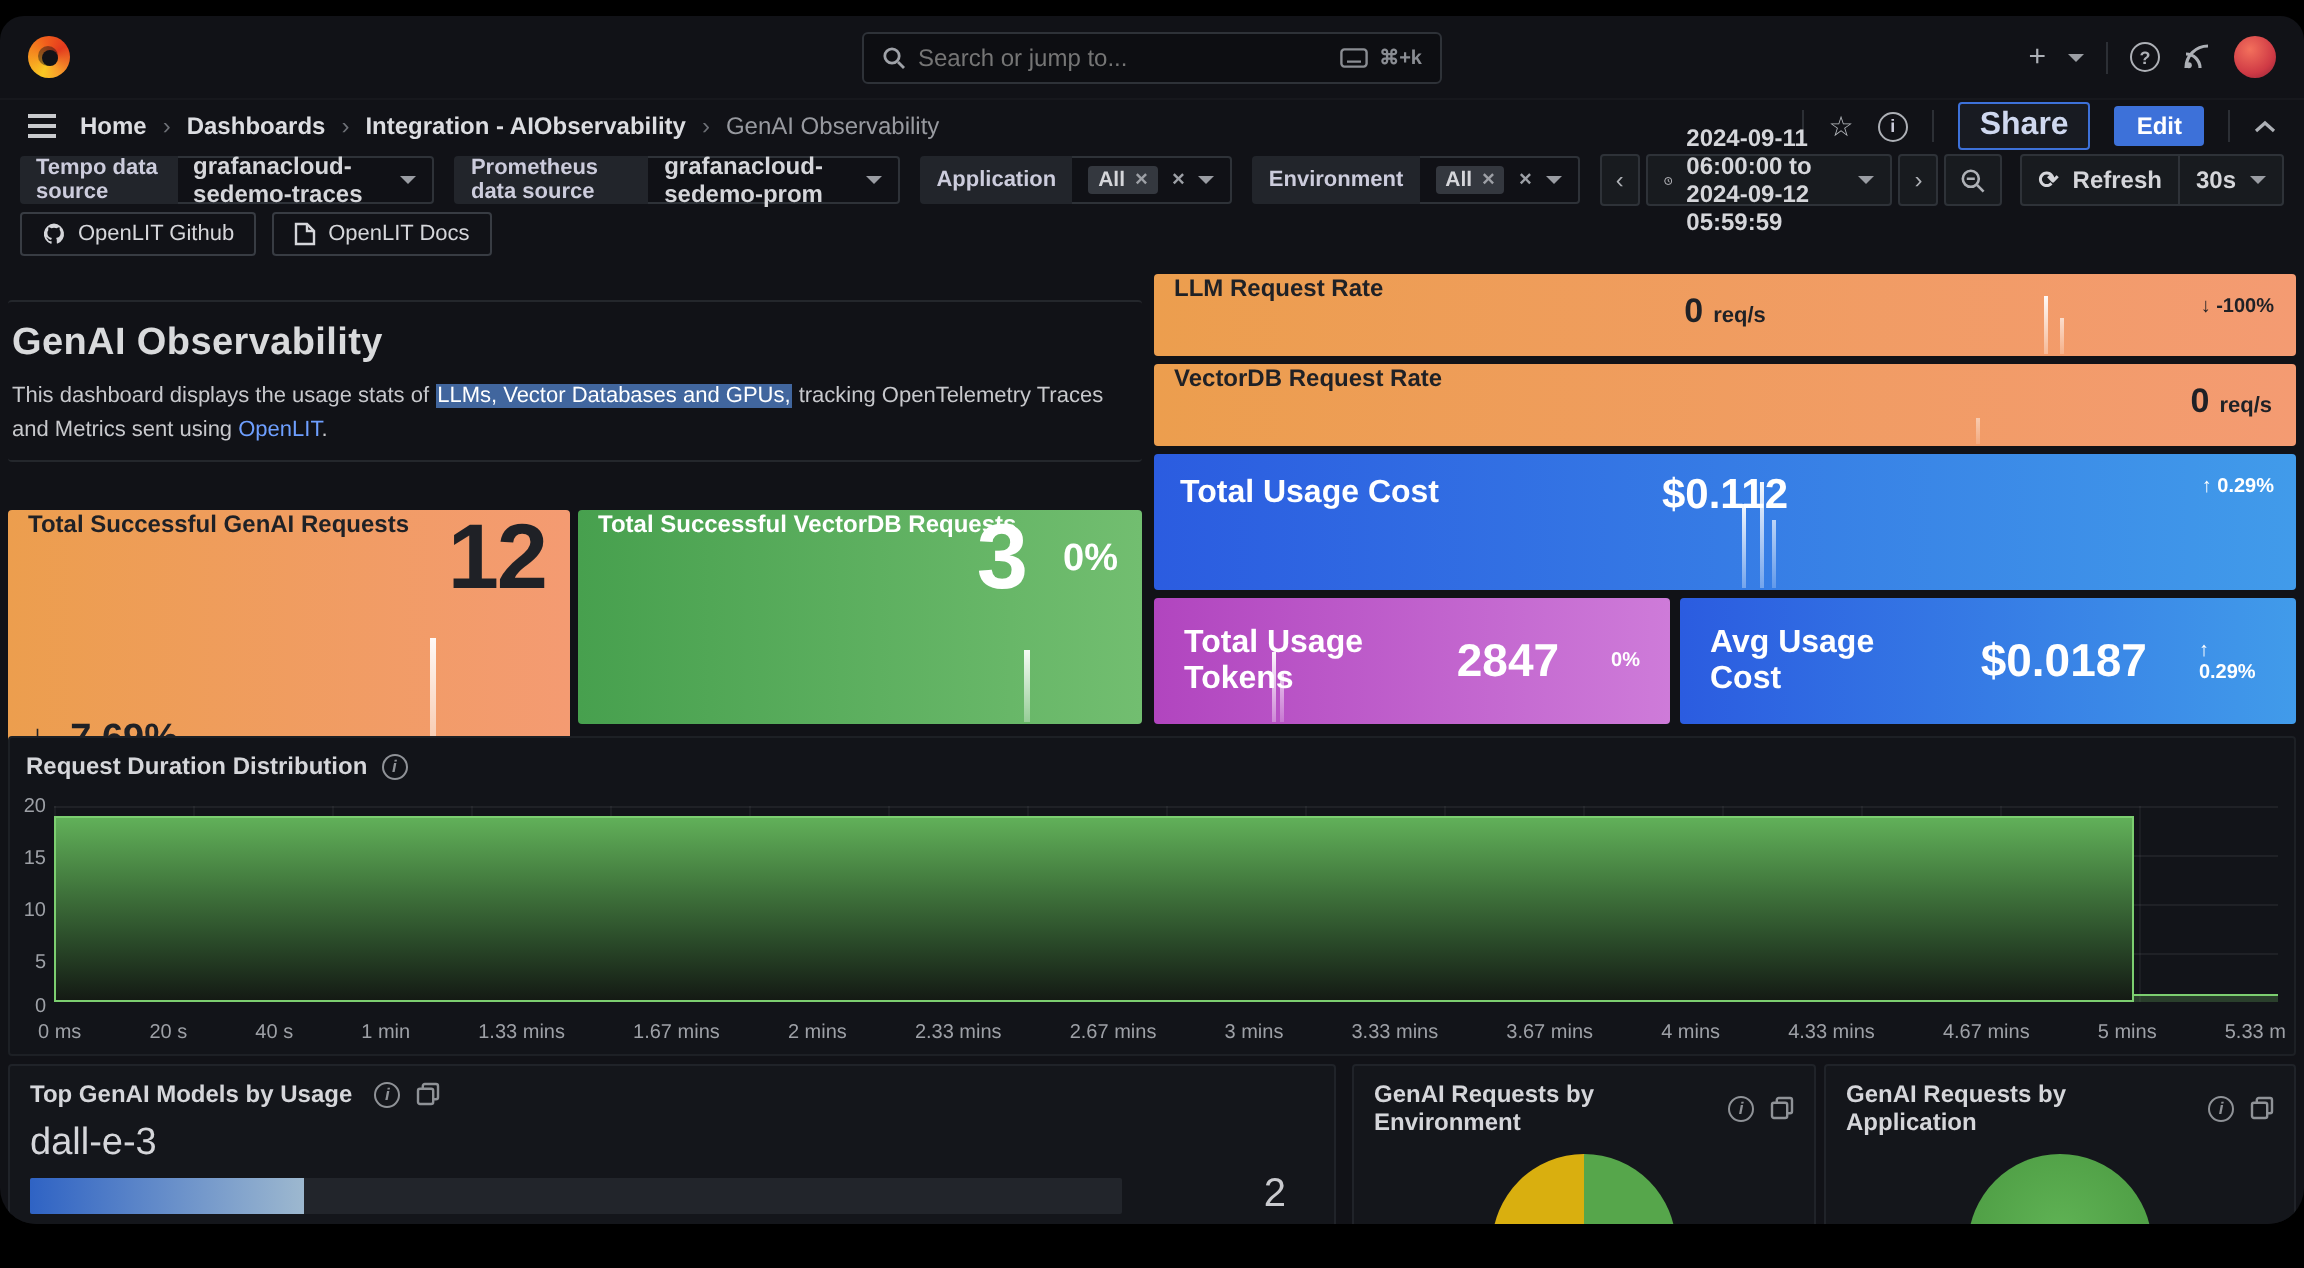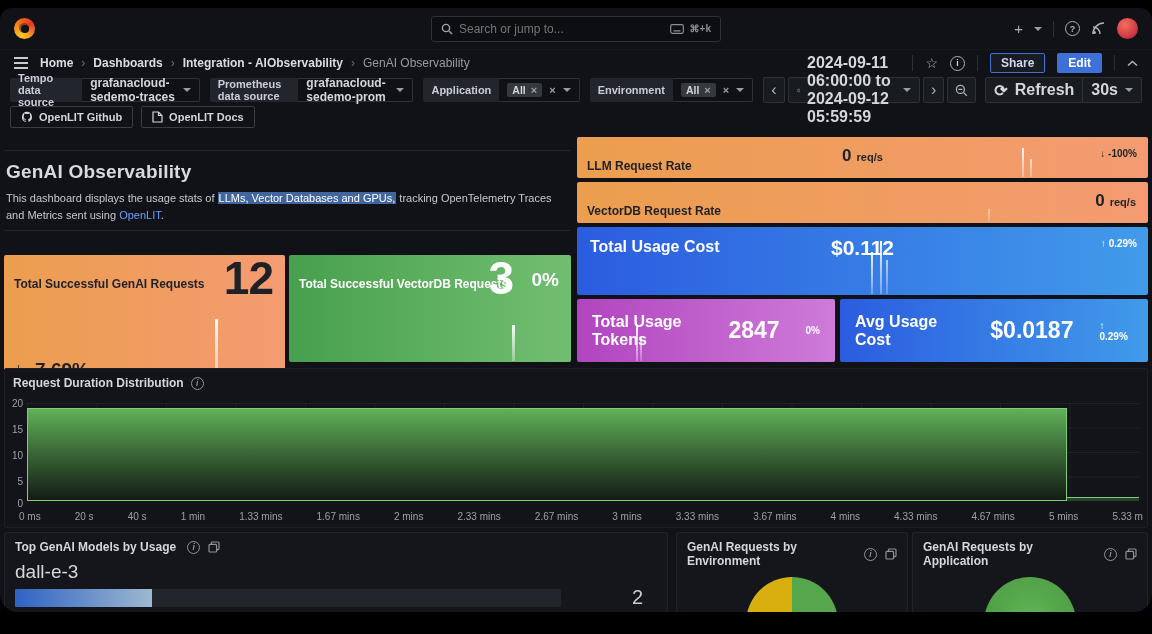--- a/index.html
+++ b/index.html
@@ -34,65 +34,65 @@
 
   
   .crumbbar { height:26px; display:flex; align-items:center; padding:0 14px; gap:8px; font-size:12px; }
   .burger { display:flex; flex-direction:column; gap:3px; margin-right:4px; }
   .burger i { width:14px; height:2px; background:#c9cacd; display:block; }
   .crumb { font-weight:700; color:#dcdde1; }
   .crumb.current { font-weight:400; color:#989aa0; }
   .crumb-sep { color:#6d7076; font-size:12px; }
   .crumb-right { margin-left:auto; display:flex; align-items:center; gap:12px; }
   .star { font-size:14px; color:#b6b9be; }
-  .btn-share { border:1px solid #3d71d9; color:#cfd8ef; background:#181b22; font-size:12px; font-weight:700;
+  .btn-share { border:1px solid #3d71d9; color:#cfd8ef; background:#181b22; font-size:16px; font-weight:700;
     padding:2px 10px; border-radius:2px; }
   .btn-edit { background:#3d71d9; color:#fff; font-size:12px; font-weight:700; padding:3px 11px;
     border-radius:2px; border:none; }
 
   
   .controls { height:28px; display:flex; align-items:center; padding:0 10px; gap:10px; font-size:12px; }
   .vargroup { display:flex; align-items:stretch; height:24px; }
   .var-label { background:#22252b; color:#ccccdc; font-weight:700; font-size:11px; padding:0 8px;
     display:flex; align-items:center; border-radius:2px 0 0 2px; }
   .var-value { background:#101116; border:1px solid #2e3238; border-left:none; font-weight:700; font-size:12px;
     color:#d5d6da; padding:0 8px; display:flex; align-items:center; gap:7px; border-radius:0 2px 2px 0; }
   .pill { background:#34383f; border-radius:2px; padding:1px 5px; font-size:10.5px; font-weight:700;
     display:flex; align-items:center; gap:5px; }
   .x { color:#9da0a6; font-size:11px; line-height:1; }
   .timebar { margin-left:auto; display:flex; align-items:center; gap:3px; }
   .tbtn { background:#181b1f; border:1px solid #2e3238; border-radius:2px; height:26px;
-    display:flex; align-items:center; gap:7px; padding:0 8px; color:#d5d6da; font-weight:700; font-size:16px; }
+    display:flex; align-items:center; gap:7px; padding:0 8px; color:#d5d6da; font-weight:700; font-size:12px; }
   .tbtn.narrow { padding:0 7px; color:#aeb1b6; font-weight:400; }
   .refresh-group { display:flex; align-items:center; margin-left:6px; }
   .refresh-group .tbtn:first-child { border-radius:2px 0 0 2px; }
   .refresh-group .tbtn:last-child { border-radius:0 2px 2px 0; border-left:none; }
 
   .linkrow { height:26px; display:flex; align-items:center; padding:0 10px; gap:8px; }
   .link-btn { border:1px solid #383c43; border-radius:2px; background:transparent; color:#d5d6da;
-    font-size:11px; font-weight:700; height:22px; display:flex; align-items:center; gap:6px; padding:0 10px; }
+    font-size:11px; font-weight:400; height:22px; display:flex; align-items:center; gap:6px; padding:0 10px; }
 
   
   .dash { position:absolute; left:0; top:128px; right:0; bottom:0; }
   .panel { position:absolute; border-radius:2px; }
 
   .intro { left:4px; top:14px; width:567px; height:81px; border-top:1px solid #24272c;
     border-bottom:1px solid #24272c; padding:10px 4px 0 2px; }
   .intro h1 { font-size:19px; font-weight:700; color:#d9dadc; letter-spacing:.2px; }
   .intro p { font-size:11px; color:#c7c8cc; margin-top:7px; line-height:1.5; }
   .hl { background:#41669e; color:#fff; padding:0 1px; }
   .lnk { color:#6e9fff; }
 
   .grad-orange { background:linear-gradient(90deg,#EC9E4E,#F49B72); color:#1f2126; }
   .grad-green  { background:linear-gradient(90deg,#47A04E,#72BE70); color:#fff; }
   .grad-blue   { background:linear-gradient(90deg,#2B5CE0,#419BEA); color:#fff; }
   .grad-purple { background:linear-gradient(90deg,#B145BF,#CE7BD9); color:#fff; }
 
   .stat { overflow:hidden; }
-  .stat .t-sm { position:absolute; left:10px; top:22px; font-size:12px; font-weight:600; }
+  .stat .t-sm { position:absolute; left:10px; top:0; font-size:12px; font-weight:600; }
   .stat .t-lg { position:absolute; left:13px; top:11px; font-size:16px; font-weight:600; }
   .rate-val { position:absolute; left:50%; top:9px; transform:translateX(-50%); display:flex;
     align-items:baseline; gap:5px; }
   .rate-val b { font-size:17px; font-weight:700; } .rate-val span { font-size:11px; font-weight:600; }
   .rate-val.right { left:auto; right:12px; transform:none; }
   .delta { position:absolute; right:11px; top:11px; font-size:10px; font-weight:700; }
   .bigval { position:absolute; right:12px; top:-4px; font-size:46px; font-weight:700; letter-spacing:-1px; }
   .bigdelta { position:absolute; left:10px; bottom:9px; font-size:19px; font-weight:600; }
   .cost-val { position:absolute; left:50%; top:9px; transform:translateX(-50%); font-size:21px; font-weight:700; }
   .inline-stat { display:flex; align-items:center; height:100%; padding:0 15px; }

